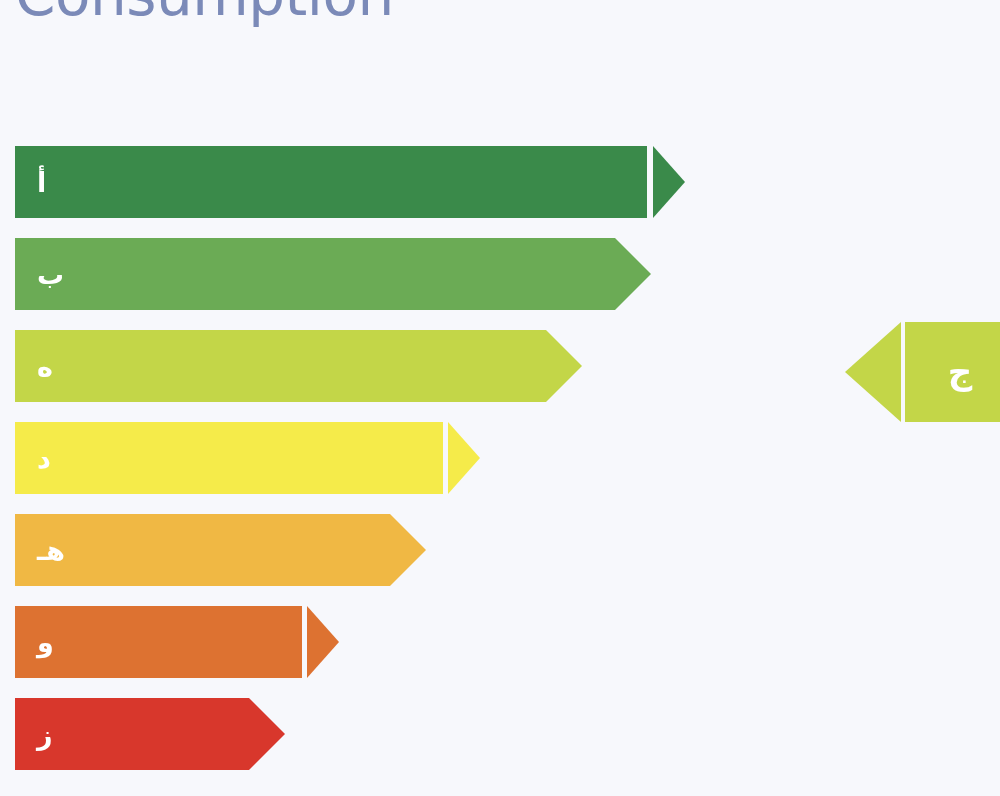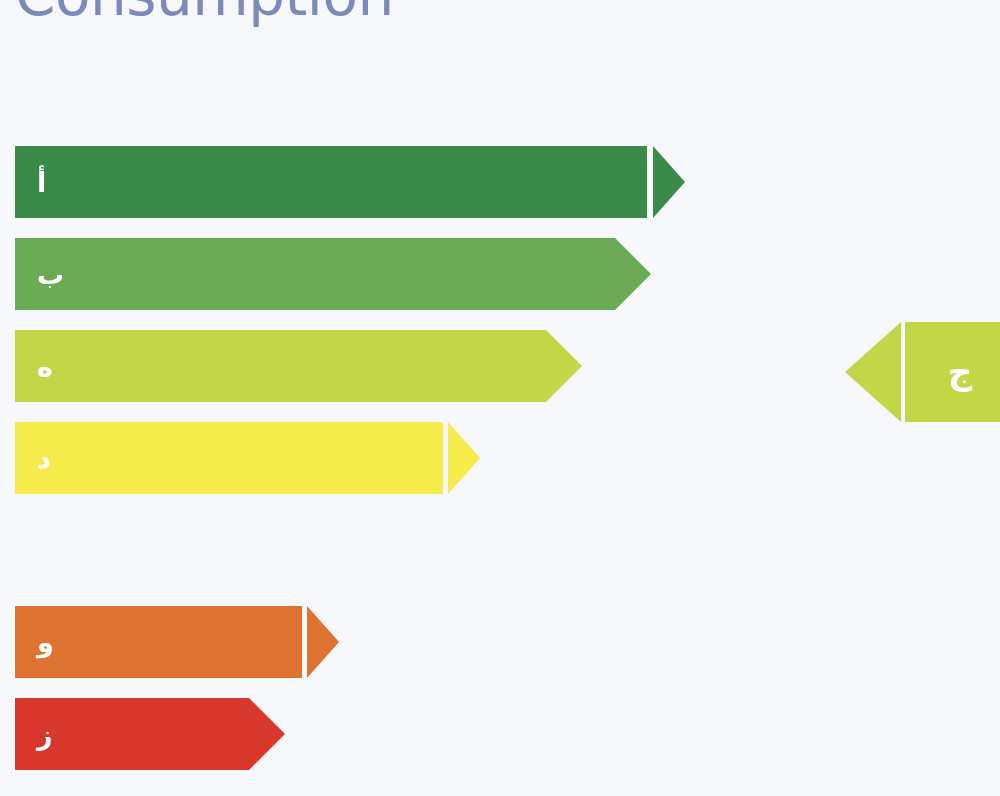--- a/index.html
+++ b/index.html
@@ -154,20 +154,26 @@
           <div class="bar-label">ه</div>
         </div>
       </div>
       <div class="bar-row" style="top: 422px;">
         <div class="bar">
           <div class="bar-body" style="width: 428px; background: rgb(245, 235, 74);"></div>
           <div class="bar-tip" style="left: 433px; background: rgb(245, 235, 74);"></div>
           <div class="bar-label">د</div>
         </div>
       </div>
+      <div class="bar-row" style="top: 514px;">
+        <div class="bar">
+          <div class="bar-chevron" style="width: 411px; background: rgb(240, 184, 68);"></div>
+          <div class="bar-label">هـ</div>
+        </div>
+      </div>
       <div class="bar-row" style="top: 606px;">
         <div class="bar">
           <div class="bar-body" style="width: 287px; background: rgb(221, 114, 49);"></div>
           <div class="bar-tip" style="left: 292px; background: rgb(221, 114, 49);"></div>
           <div class="bar-label">و</div>
         </div>
       </div>
       <div class="bar-row" style="top: 698px;">
         <div class="bar">
           <div class="bar-chevron" style="width: 270px; background: rgb(216, 55, 44);"></div>

